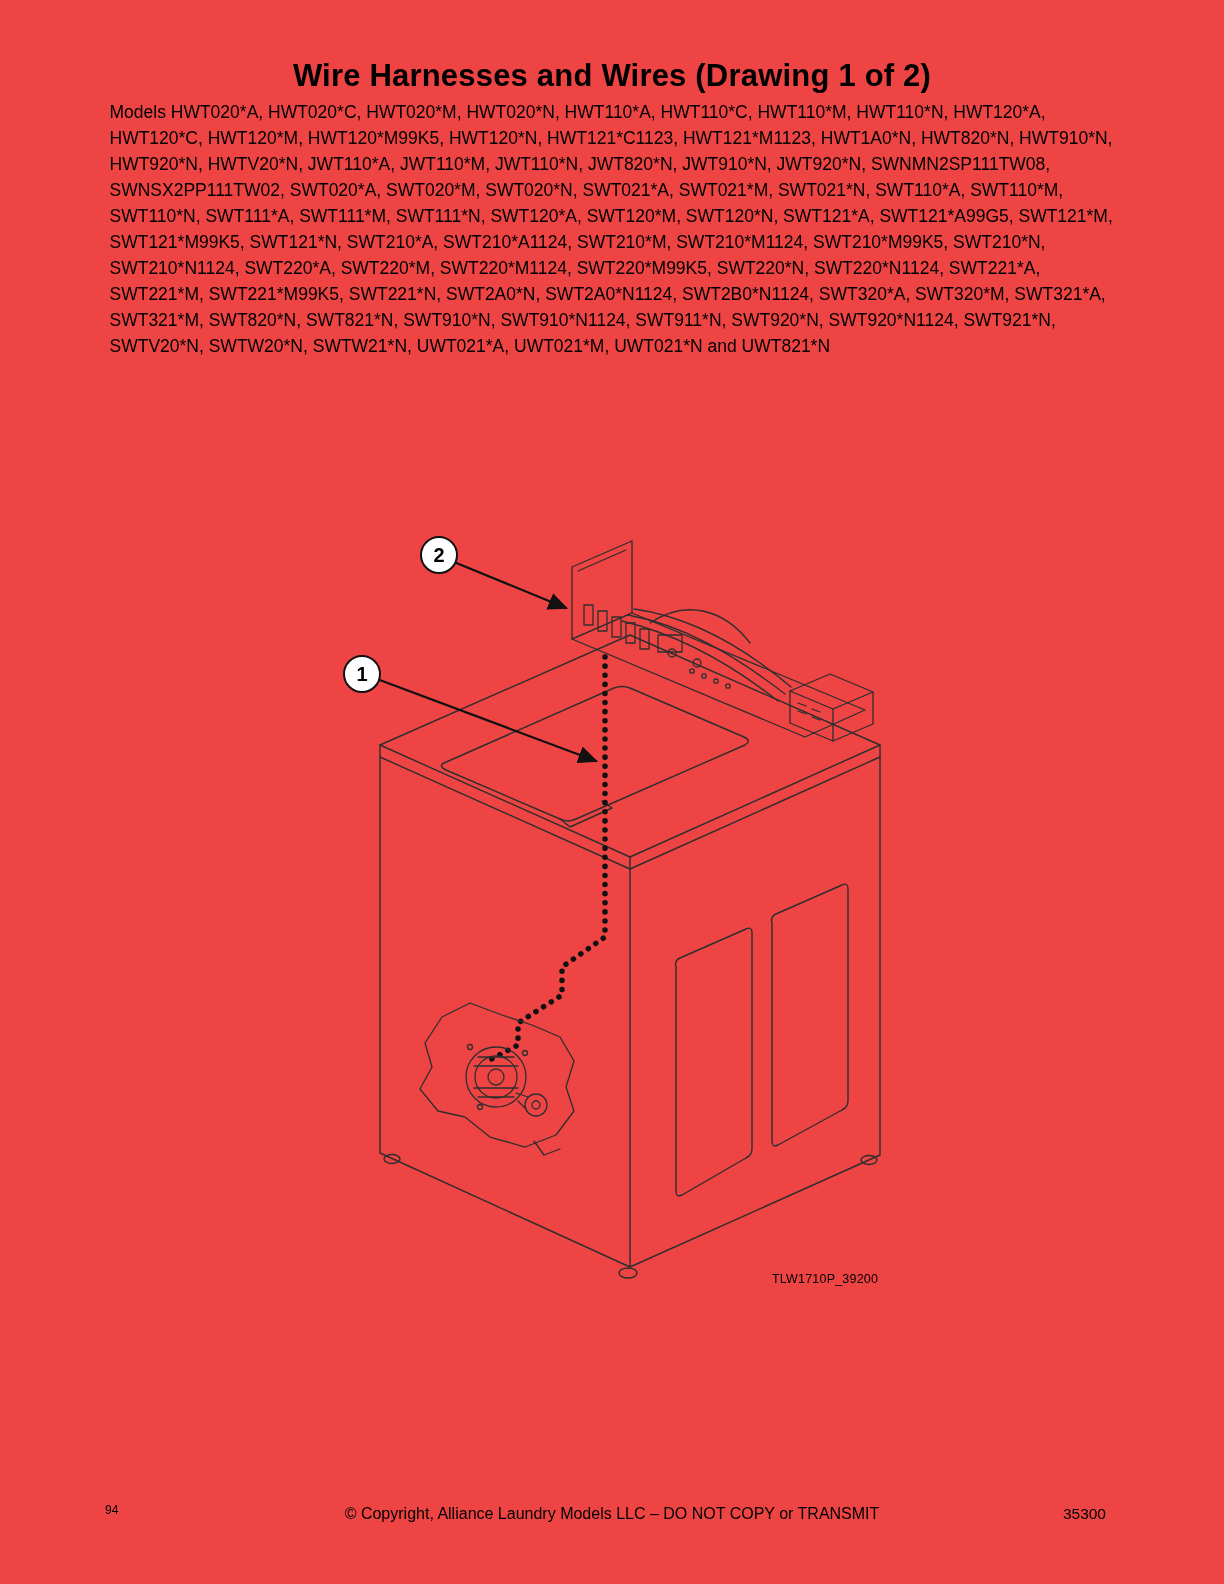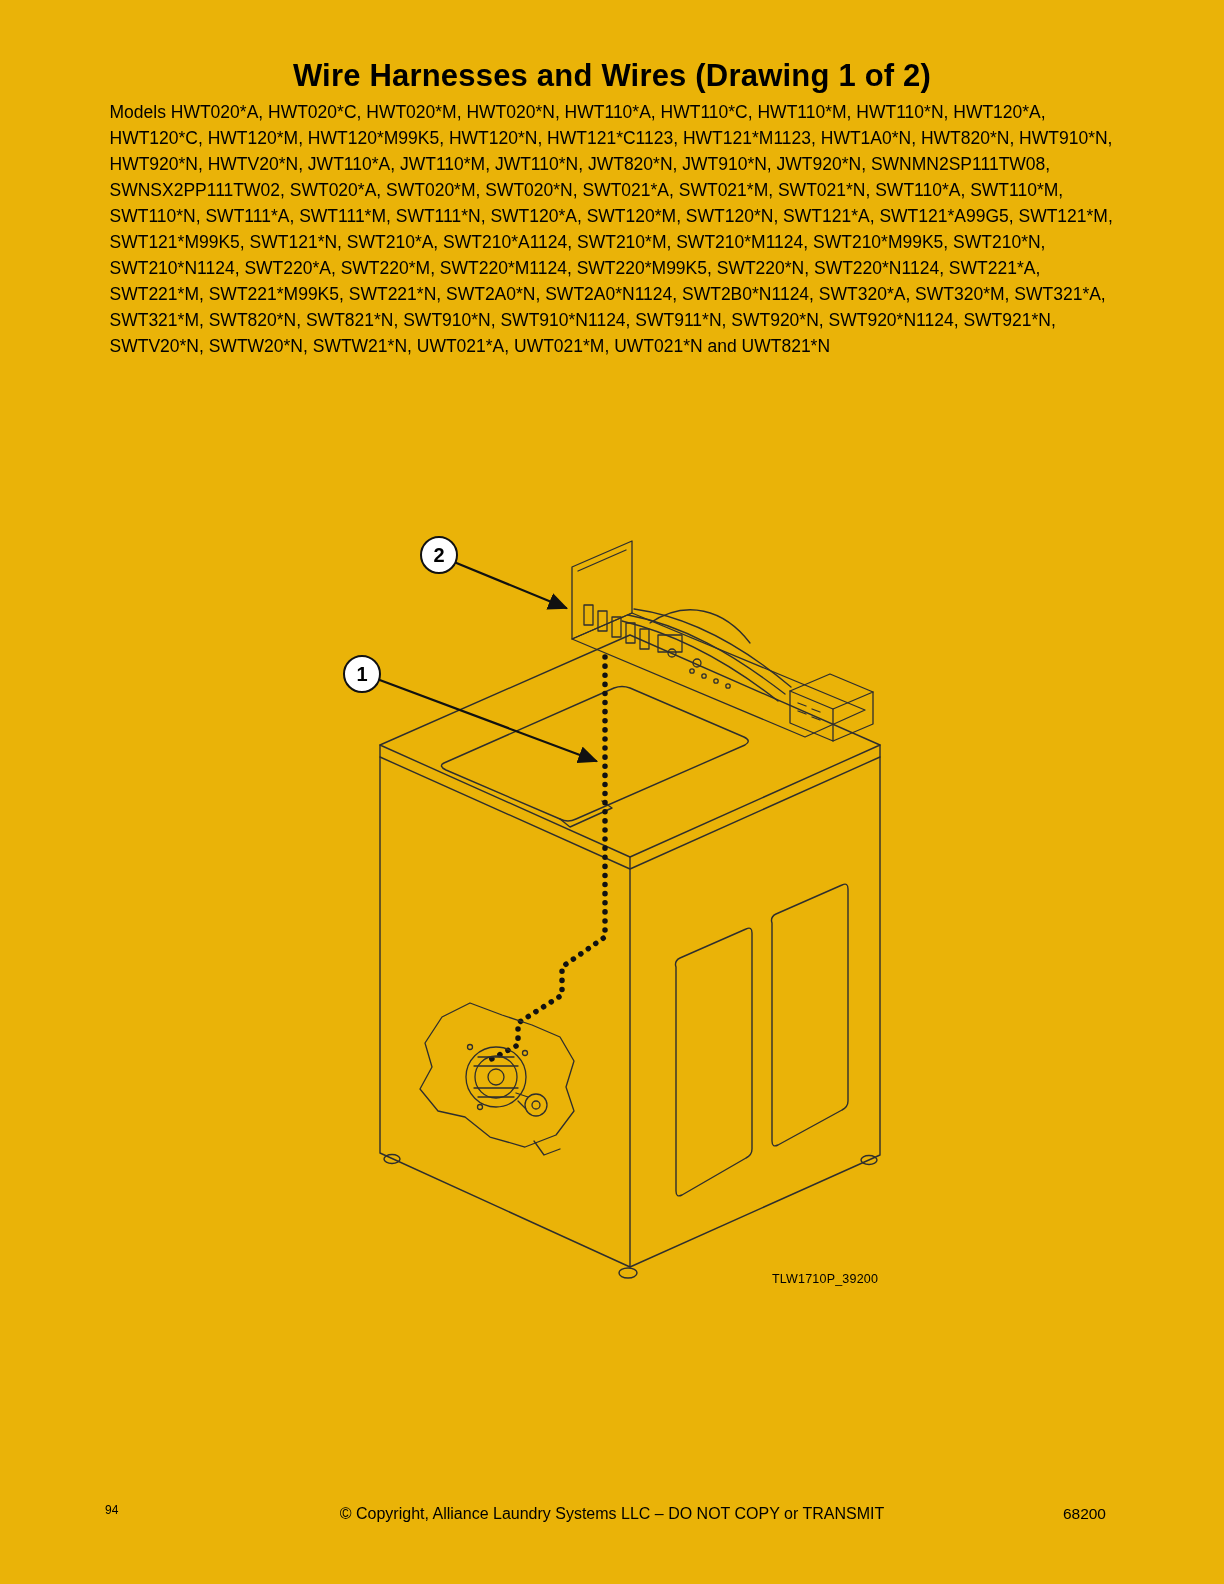--- a/index.html
+++ b/index.html
@@ -1,20 +1,20 @@
 <!DOCTYPE html>
 <html><head>
 <meta charset="utf-8">
 <style>
   html,body { margin:0; padding:0; background:#e8e8e8; }
   .page {
     position:relative;
     width:1224px; height:1584px;
     margin:0 auto;
-    background:#eab308;
+    background:#ef4444;
     font-family:"Liberation Sans", sans-serif;
     color:#000;
     overflow:hidden;
   }
   .title {
     position:absolute; top:58px; left:0; width:100%;
     text-align:center;
     font-size:31px; font-weight:bold;
     letter-spacing:0.2px;
   }
@@ -142,16 +142,16 @@
       </g>
     </svg>
 
     <div class="callout callout-2">2</div>
     <div class="callout callout-1">1</div>
 
     <div class="drawing-id">TLW1710P_39200</div>
   </div>
 
   <div class="page-num">94</div>
-  <div class="copyright">© Copyright, Alliance Laundry Systems LLC – DO NOT COPY or TRANSMIT</div>
-  <div class="doc-num">68200</div>
+  <div class="copyright">© Copyright, Alliance Laundry Models LLC – DO NOT COPY or TRANSMIT</div>
+  <div class="doc-num">35300</div>
 
 </div>
 
 </body></html>

